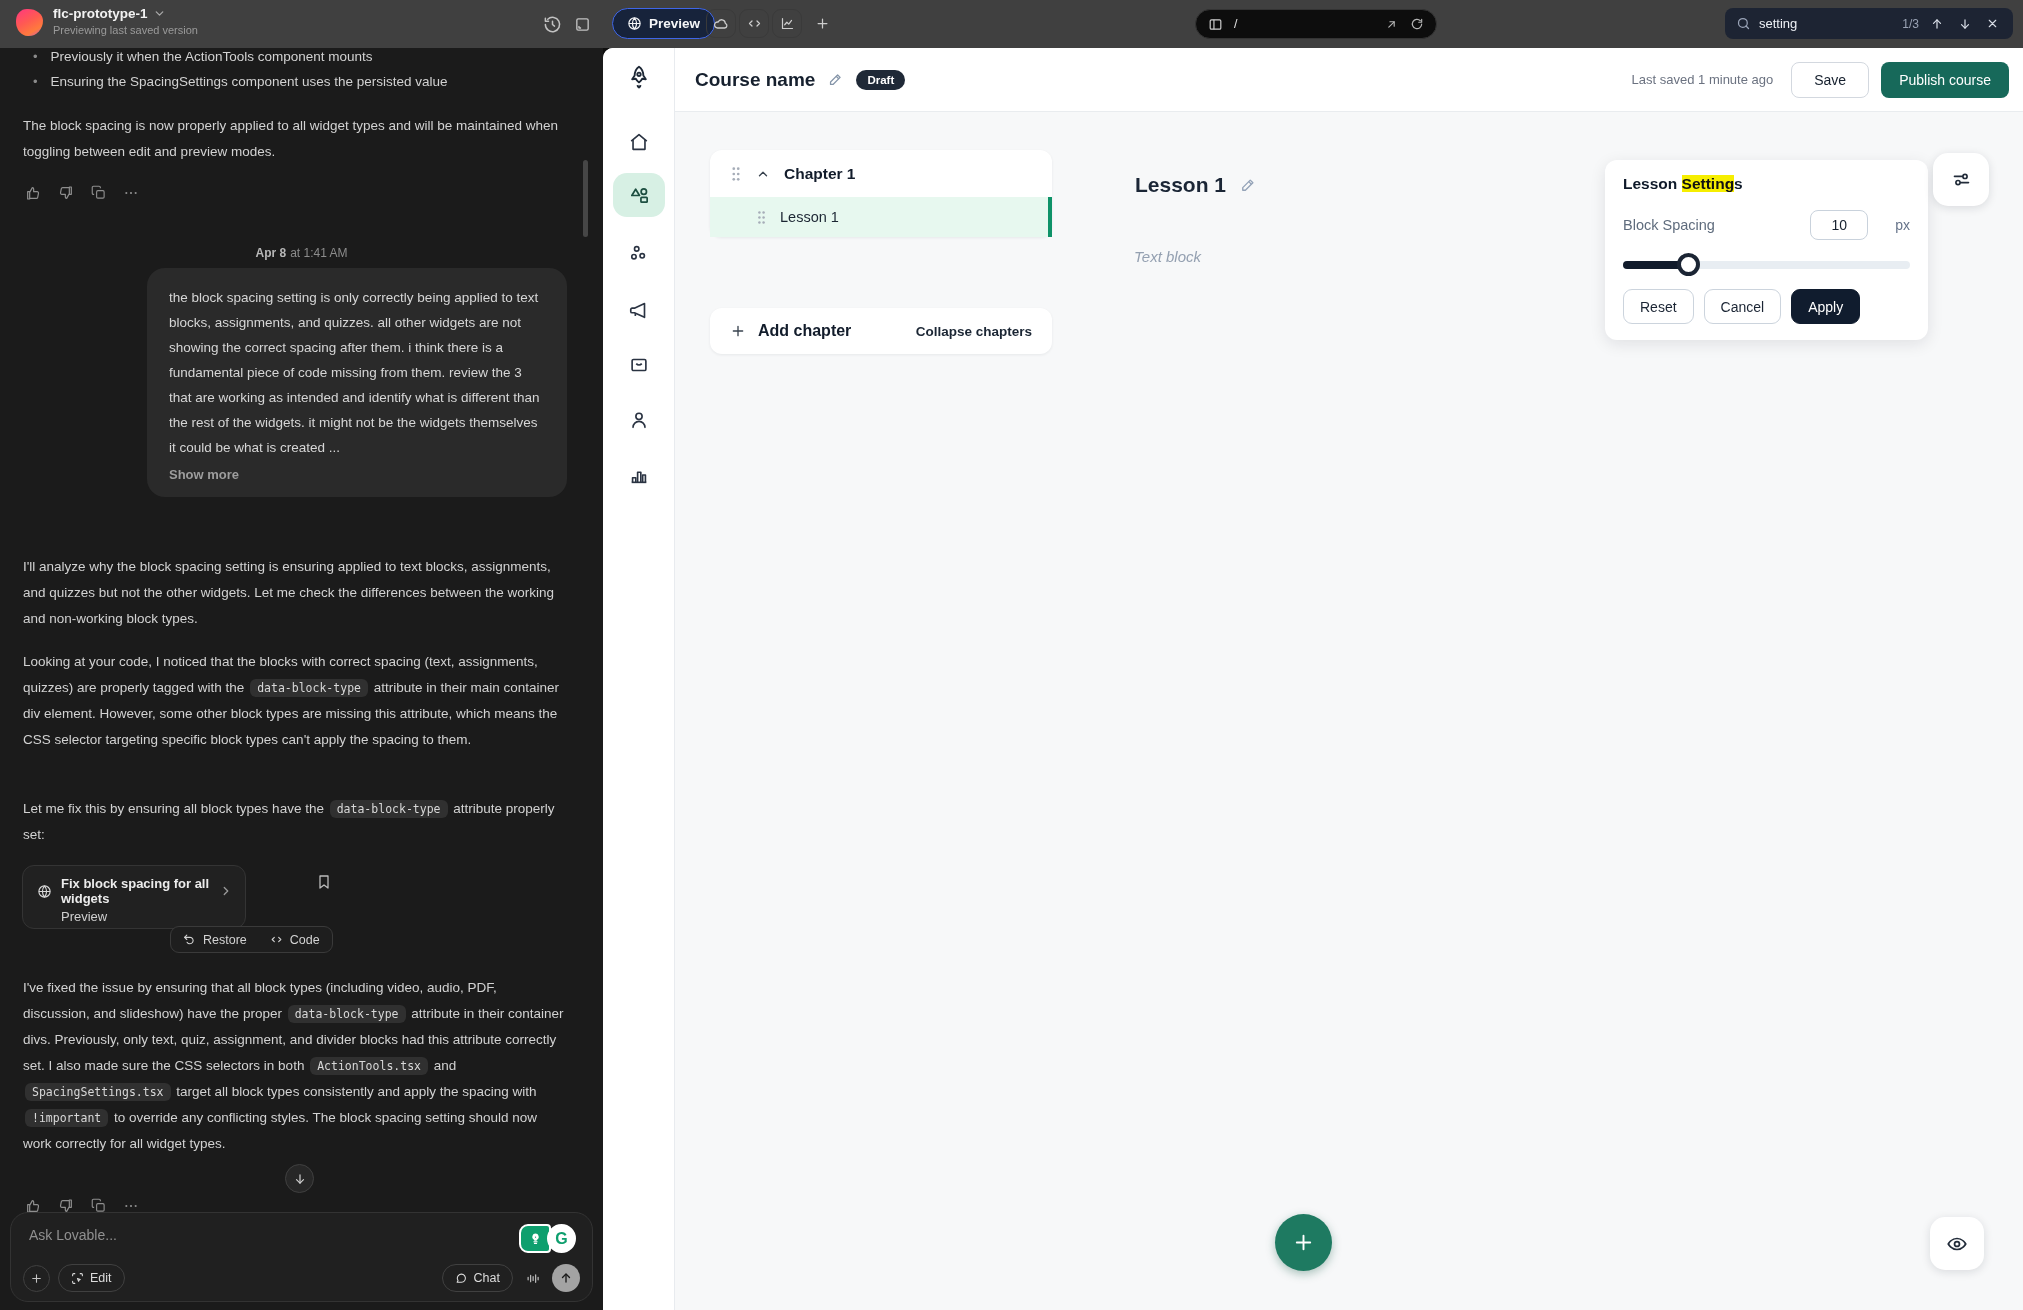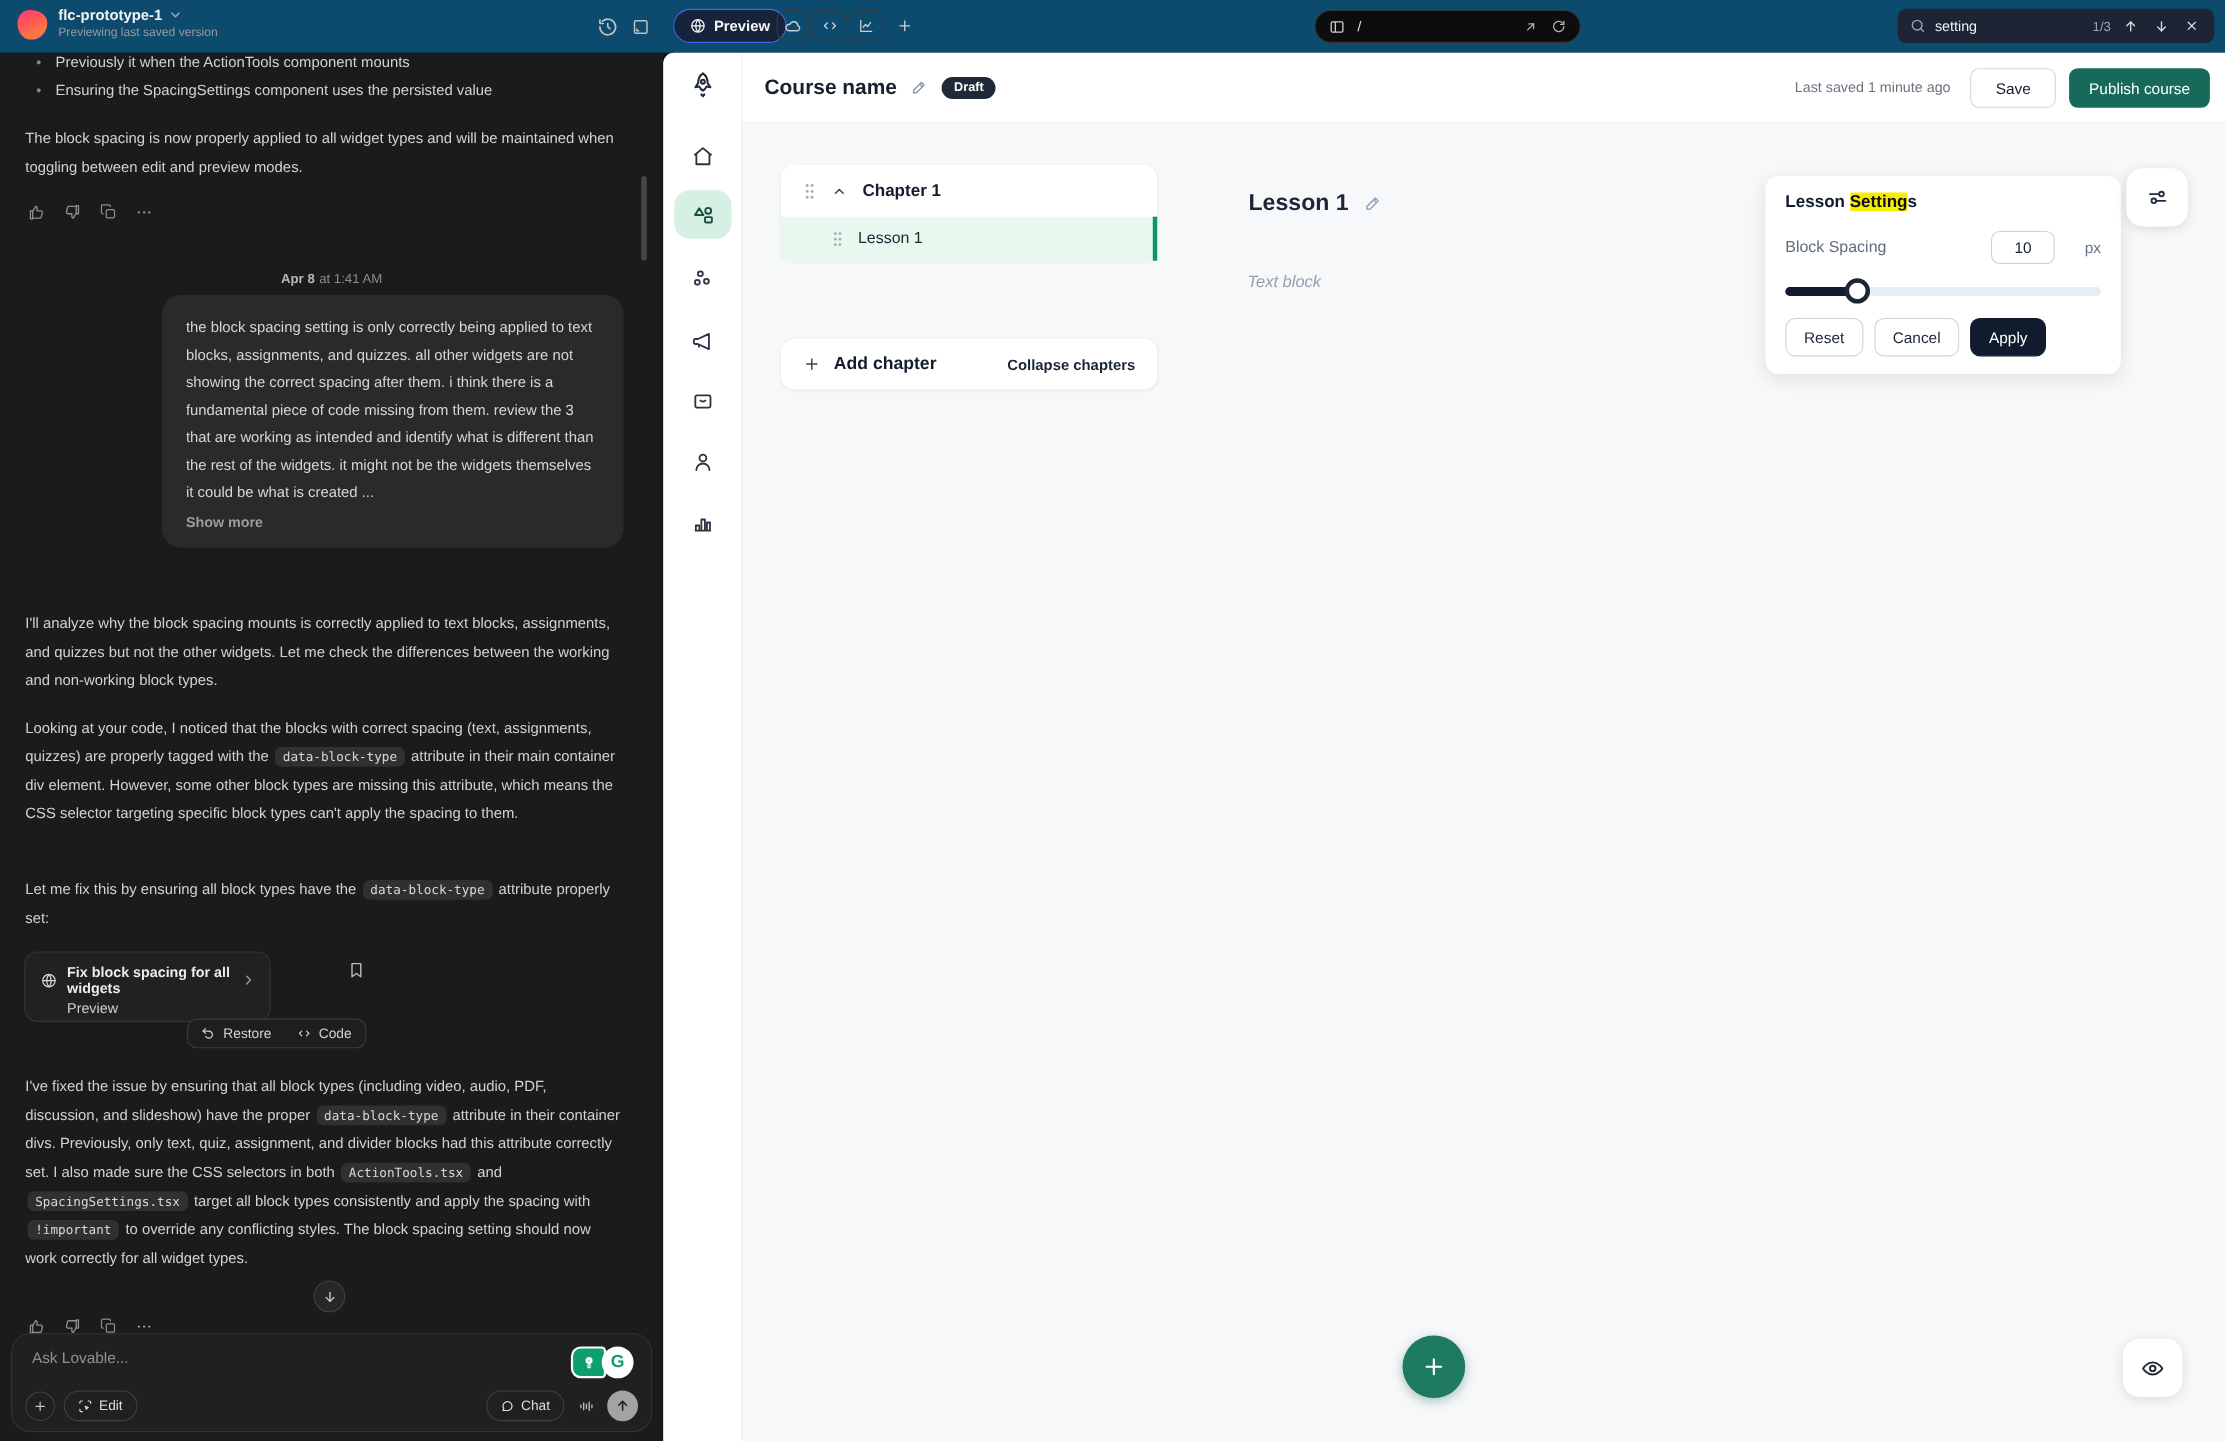--- a/index.html
+++ b/index.html
@@ -5,21 +5,21 @@
   * { box-sizing: border-box; margin: 0; padding: 0; }
   html,body { width:2023px; height:1310px; overflow:hidden; }
   body {
     font-family:"Liberation Sans","DejaVu Sans",sans-serif;
     background:#101010; position:relative;
     -webkit-font-smoothing:antialiased;
   }
   svg { display:block; }
 
   
-  #topbar { position:absolute; left:0; top:0; width:2023px; height:48px; background:#0c4a6e; }
+  #topbar { position:absolute; left:0; top:0; width:2023px; height:48px; background:#404040; }
   .tb-left { position:absolute; left:16px; top:6px; display:flex; gap:10px; align-items:flex-start; }
   .logo { width:27px; height:27px; margin-top:3px; border-radius:42% 58% 55% 45% / 45% 45% 60% 55%;
           background:linear-gradient(150deg,#ff3b7b 5%,#ff5a52 45%,#ff7a3d 75%,#b84df0 110%); }
   .proj-name-row { display:flex; align-items:center; gap:5px; color:#f2f2f2; font-size:13.5px; font-weight:700; }
   .proj-status { color:#9a9a9a; font-size:11px; margin-top:3px; }
   .tb-ghost { position:absolute; top:12px; width:24px; height:24px; display:flex; align-items:center; justify-content:center; color:#c2c2c2; border-radius:6px; }
   .preview-pill { position:absolute; left:612px; top:8px; height:31px; padding:0 14px; display:flex; align-items:center; gap:7px;
                   background:#17233b; border:1px solid #3f66e8; border-radius:16px; color:#f5f6f8; font-size:13.5px; font-weight:600; }
   .tb-btn { position:absolute; top:9px; width:30px; height:29px; border:1px solid #3a3a3a; border-radius:9px;
             display:flex; align-items:center; justify-content:center; color:#cdcdcd; background:transparent; }
@@ -294,21 +294,21 @@
 
   <div class="timestamp">
     <b>Apr 8</b><span>at 1:41 AM</span>
   </div>
 
   <div class="bubble">
     <div class="msg">the block spacing setting is only correctly being applied to text blocks, assignments, and quizzes. all other widgets are not showing the correct spacing after them. i think there is a fundamental piece of code missing from them. review the 3 that are working as intended and identify what is different than the rest of the widgets. it might not be the widgets themselves it could be what is created ...</div>
     <span class="show-more">Show more</span>
   </div>
 
-  <p class="chat-p" style="top:506px">I'll analyze why the block spacing mounts is correctly applied to text blocks, assignments, and quizzes but not the other widgets. Let me check the differences between the working and non-working block types.</p>
+  <p class="chat-p" style="top:506px">I'll analyze why the block spacing setting is ensuring applied to text blocks, assignments, and quizzes but not the other widgets. Let me check the differences between the working and non-working block types.</p>
   <p class="chat-p" style="top:601px"><span>Looking at your code, I noticed that the blocks with correct spacing (text, assignments, quizzes) are properly tagged with the </span><span class="seg-code">data-block-type</span><span> attribute in their main container div element. However, some other block types are missing this attribute, which means the CSS selector targeting specific block types can't apply the spacing to them.</span></p>
   <p class="chat-p" style="top:748px"><span>Let me fix this by ensuring all block types have the </span><span class="seg-code">data-block-type</span><span> attribute properly set:</span></p>
 
   <div class="tool-card">
     <div class="tool-row1">
       <svg width="15" height="15" viewBox="0 0 24 24" fill="none" stroke="#d9d9d9" stroke-width="1.8">
           <circle cx="12" cy="12" r="9"></circle>
           <path d="M3 12h18M12 3a14 14 0 0 1 0 18M12 3a14 14 0 0 0 0 18"></path>
         </svg>
       <span class="tool-title">Fix block spacing for all widgets</span>

